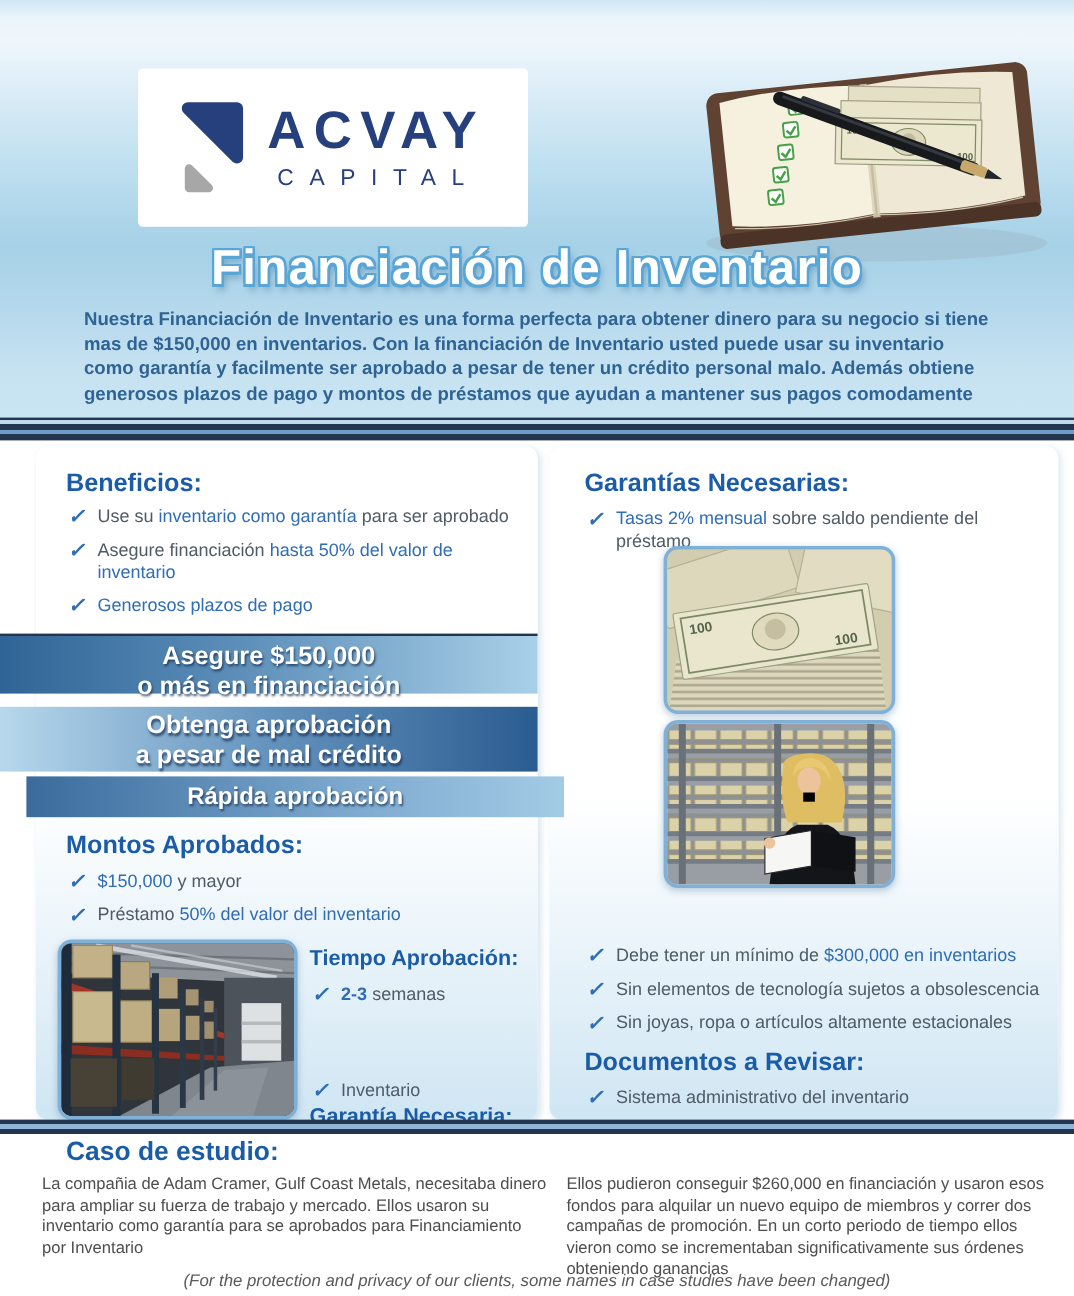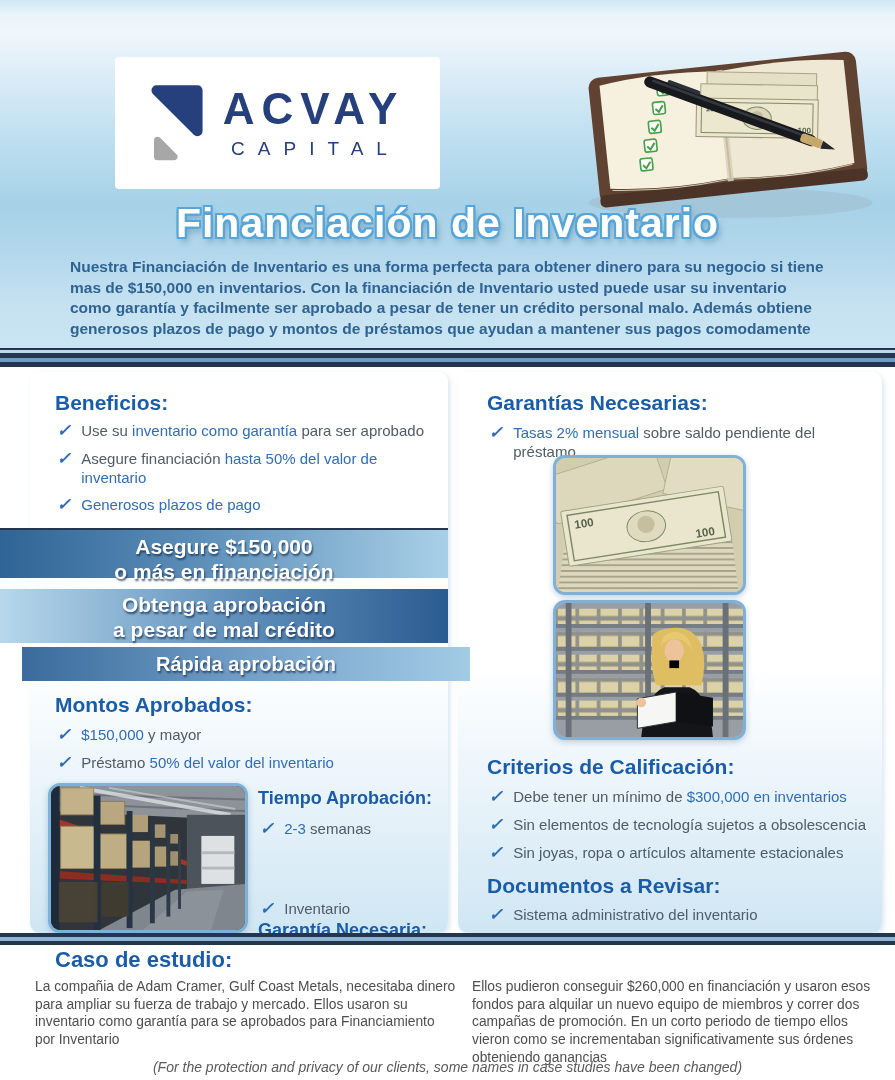--- a/index.html
+++ b/index.html
@@ -265,21 +265,21 @@
       <rect x="131" y="56" width="3" height="72" fill="#323e4a"></rect>
       <rect x="8" y="100" width="40" height="42" fill="#4a4336" opacity="0.9"></rect>
       <rect x="52" y="100" width="28" height="36" fill="#423c30" opacity="0.9"></rect>
     </svg>
   </div>
 
   <div class="h2" style="left:258px; top:788px;">Tiempo Aprobación:</div>
   <ul class="list" style="left:261px; top:820px; width:180px;">
     <li>
       <span class="check">✓</span>
-      <span><span></span><span class="hl" style="font-weight:normal;">2-3</span><span> semanas</span></span>
+      <span><span></span><span class="hl" style="font-weight:bold;">2-3</span><span> semanas</span></span>
     </li>
   </ul>
 
   <div class="h2" style="left:258px; top:920px;">Garantía Necesaria:</div>
   <ul class="list" style="left:261px; top:900px; width:180px;">
     <li>
       <span class="check">✓</span>
       <span><span>Inventario</span><span class="hl"></span><span></span></span>
     </li>
   </ul>
@@ -333,21 +333,20 @@
       <ellipse cx="122" cy="50" rx="10" ry="12" fill="#edc39c"></ellipse>
       <path d="M108 46 Q109 30 124 30 Q138 32 141 50 Q134 36 122 38 Q112 38 108 46 Z" fill="#e8c870"></path>
       <rect x="117" y="60" width="10" height="8" fill="#e3b astroturf 990"></rect>
       <path d="M88 140 Q92 96 112 88 L138 88 Q158 96 162 140 Z" fill="#141519"></path>
       <polygon points="84,100 124,93 124,124 84,131" fill="#f6f6f4" stroke="#2a2b2f"></polygon>
       <polygon points="124,93 162,99 162,129 124,124" fill="#101114"></polygon>
       <circle cx="88" cy="104" r="5" fill="#edc39c"></circle>
     </svg>
   </div>
 
-  <div class="h1" style="left:487px; top:755px;">Criterios de Calificación:</div>
   <ul class="list" style="left:490px; top:788px; width:395px;">
     <li>
       <span class="check">✓</span>
       <span><span>Debe tener un mínimo de </span><span class="hl">$300,000 en inventarios</span><span></span></span>
     </li>
     <li>
       <span class="check">✓</span>
       <span><span>Sin elementos de tecnología sujetos a obsolescencia</span><span class="hl"></span><span></span></span>
     </li>
     <li>

